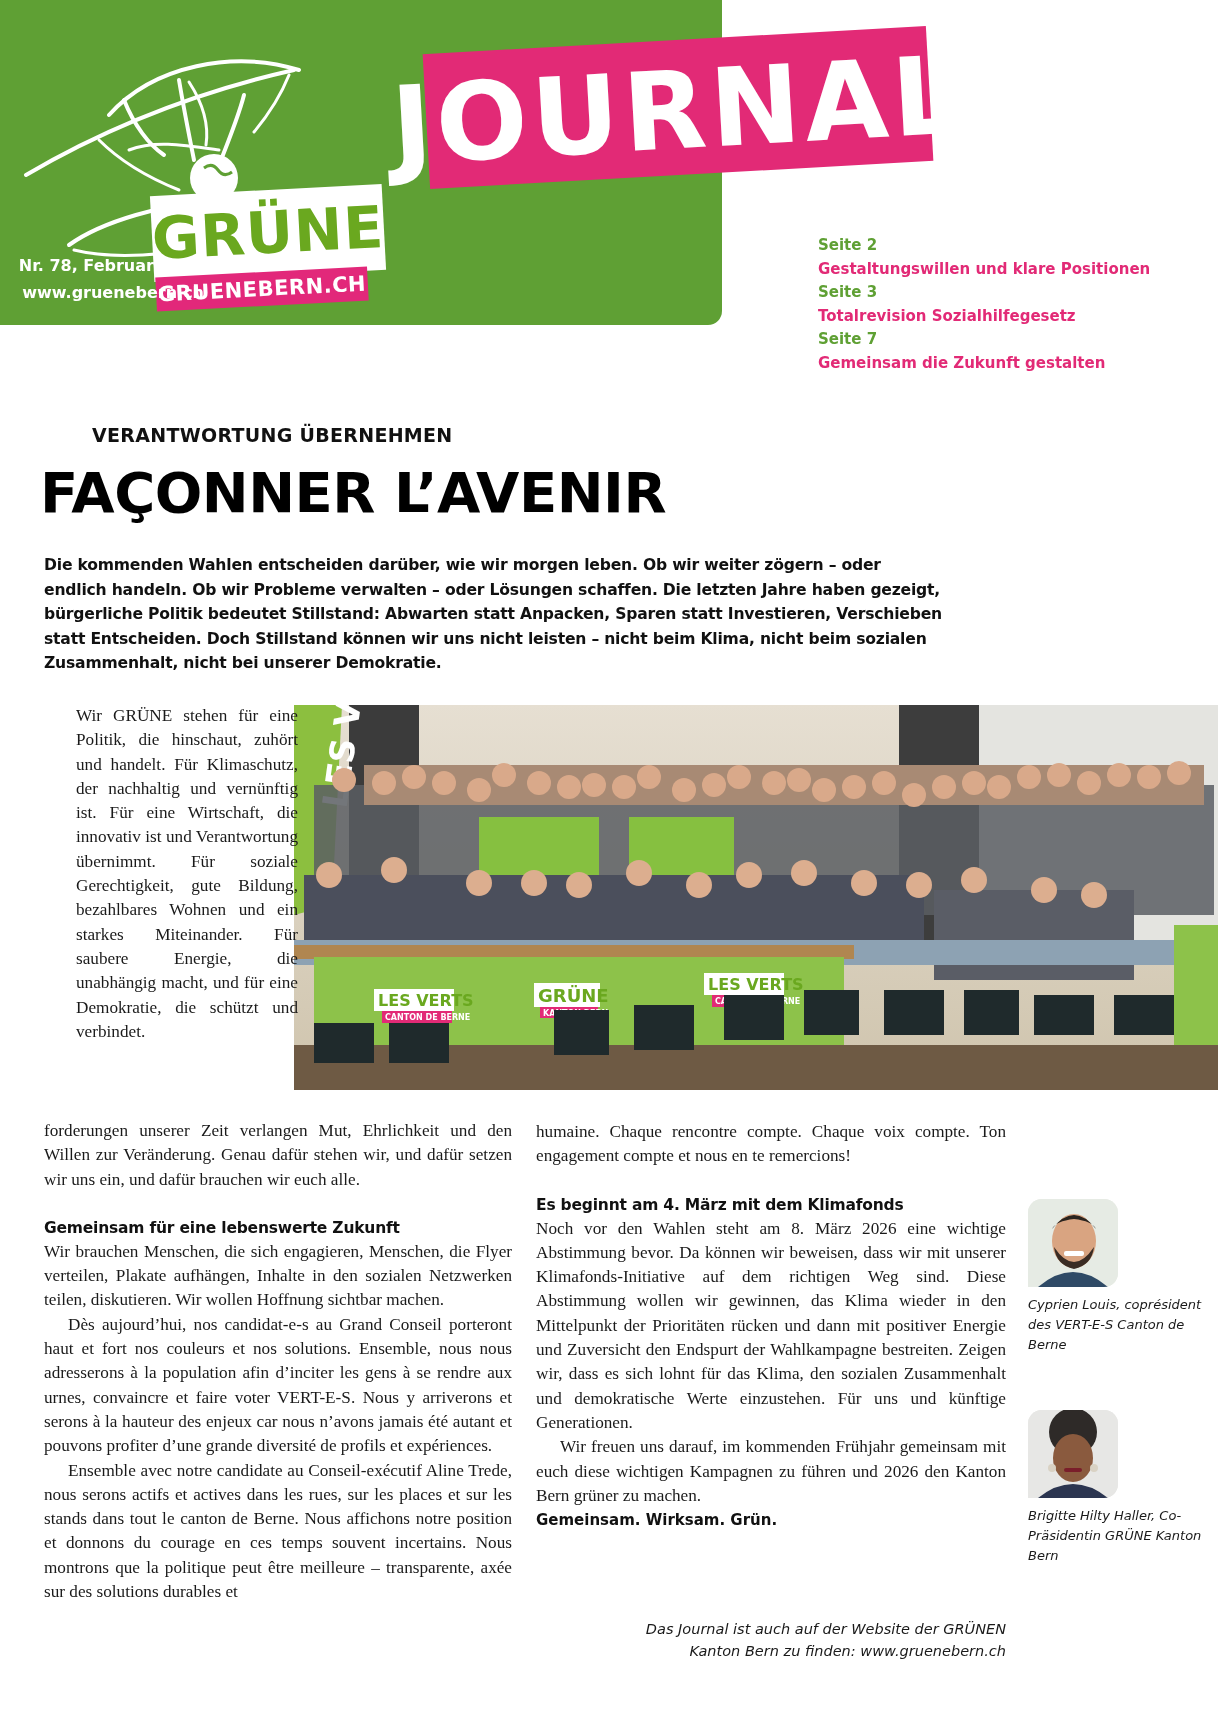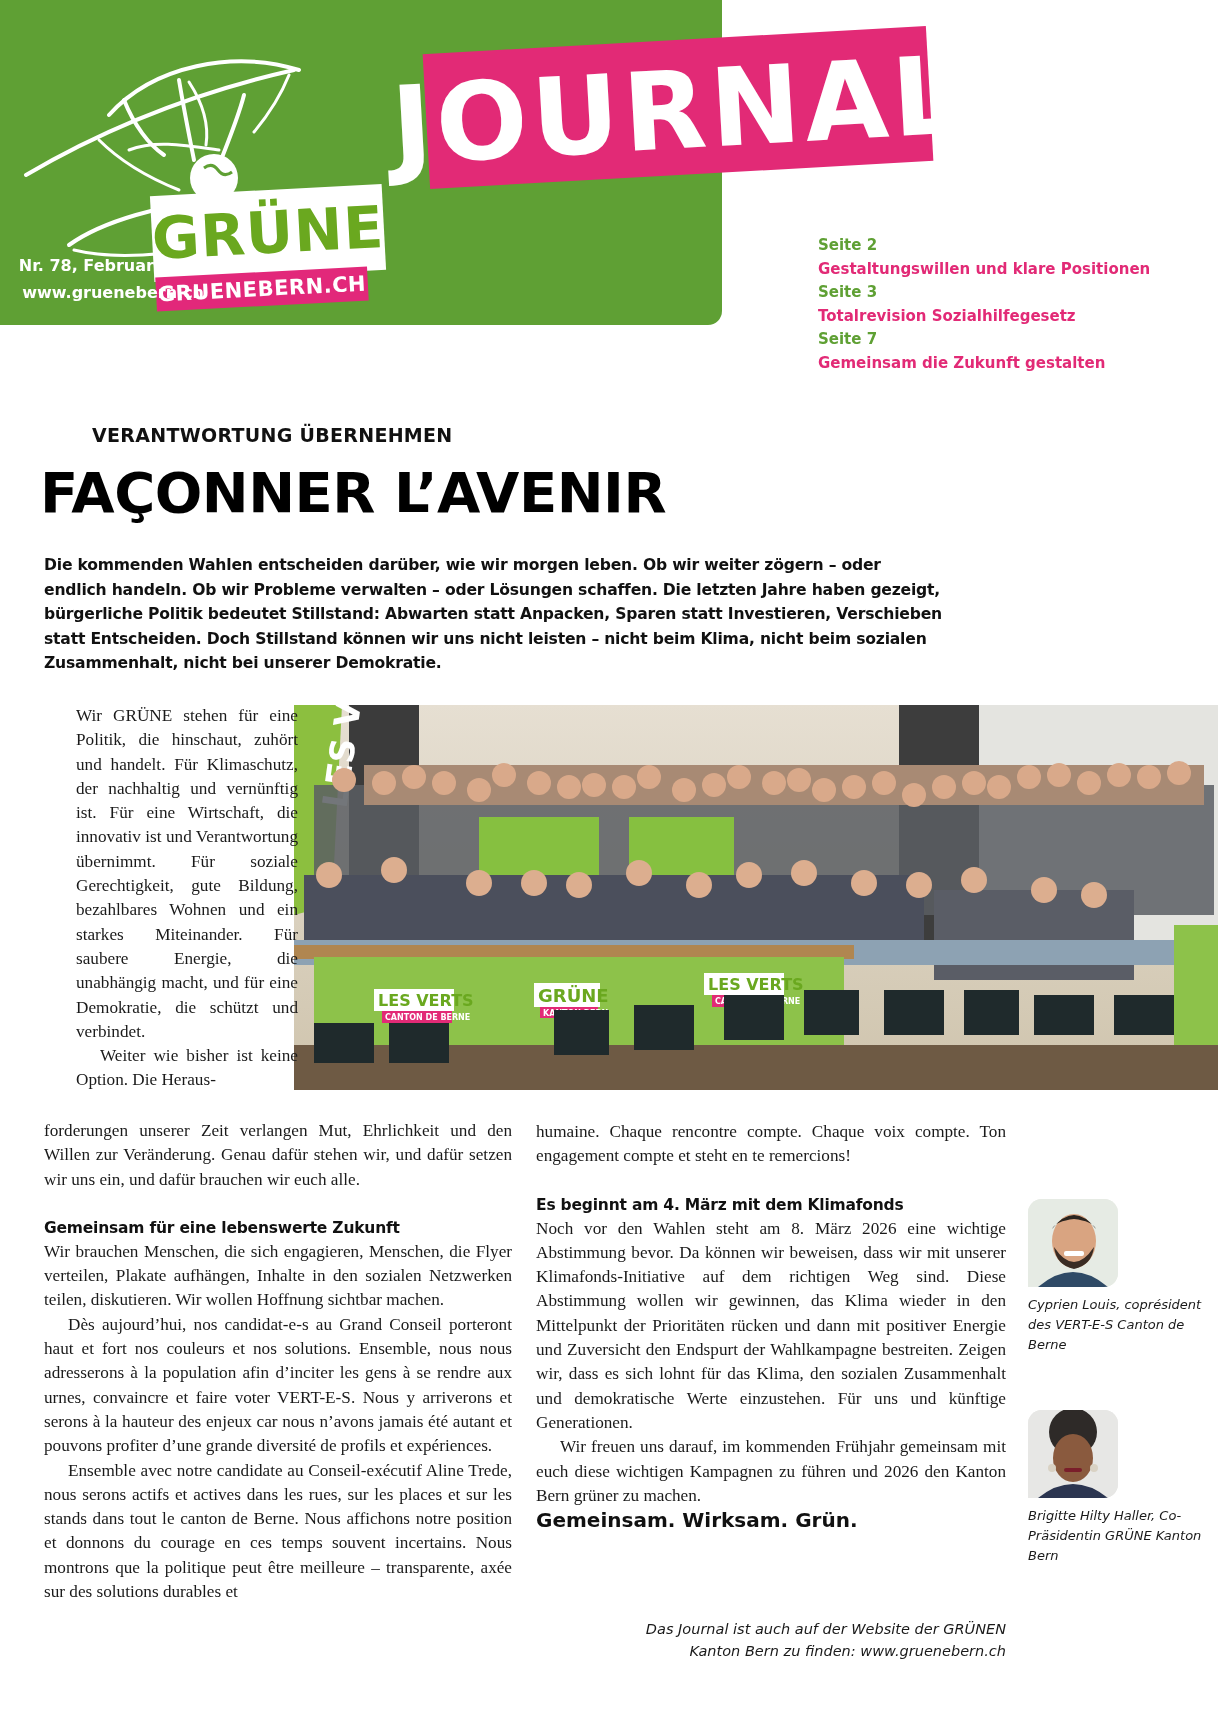--- a/index.html
+++ b/index.html
@@ -81,21 +81,21 @@
   .col-left-top { position: absolute; left: 44px; top: 704px; width: 222px; margin-left: 32px; }
   .col-left-full { position: absolute; left: 44px; top: 1119px; width: 468px; }
   .col-right { position: absolute; left: 536px; top: 1120px; width: 470px; }
   .p-indent { text-indent: 24px; }
   .subhead {
     font-family: "DejaVu Sans", sans-serif; font-weight: bold; font-size: 15.5px;
     line-height: 24px; color: #111; text-align: left; letter-spacing: -0.2px;
   }
   .gap { height: 24px; }
   .closing {
-    font-family: "DejaVu Sans", sans-serif; font-weight: bold; font-size: 20px;
+    font-family: "DejaVu Sans", sans-serif; font-weight: bold; font-size: 15px;
     line-height: 24px; color: #111;
   }
 
   
   .portrait { position: absolute; left: 1028px; width: 90px; height: 88px; border-radius: 14px 14px 14px 0; overflow: hidden; }
   .portrait-1 { top: 1199px; background: #e9ece6; }
   .portrait-2 { top: 1410px; background: #e6e6e4; }
   .caption {
     position: absolute; left: 1028px; width: 190px;
     font-family: "DejaVu Sans", sans-serif; font-style: italic; font-size: 13px;
@@ -282,34 +282,33 @@
       <rect x="590" y="285" width="60" height="45"></rect>
         <rect x="670" y="285" width="55" height="45"></rect>
       <rect x="740" y="290" width="60" height="40"></rect>
         <rect x="820" y="290" width="60" height="40"></rect>
     </g>
   </svg>
 </div>
 
 <div class="col-left-top body-text">
   <p>Wir GRÜNE stehen für eine Politik, die hinschaut, zuhört und handelt. Für Klimaschutz, der nachhaltig und vernünftig ist. Für eine Wirtschaft, die innovativ ist und Verantwortung übernimmt. Für soziale Gerechtigkeit, gute Bildung, bezahlbares Wohnen und ein starkes Miteinander. Für saubere Energie, die unabhängig macht, und für eine Demokratie, die schützt und verbindet.</p>
-  <p class="p-indent">Weiter wie bisher ist keine Option. Die Heraus-</p>
 </div>
 
 <div class="col-left-full body-text">
   <p>forderungen unserer Zeit verlangen Mut, Ehrlichkeit und den Willen zur Veränderung. Genau dafür stehen wir, und dafür setzen wir uns ein, und dafür brauchen wir euch alle.</p>
   <div class="gap"></div>
   <h3 class="subhead">Gemeinsam für eine lebenswerte Zukunft</h3>
   <p>Wir brauchen Menschen, die sich engagieren, Menschen, die Flyer verteilen, Plakate aufhängen, Inhalte in den sozialen Netzwerken teilen, diskutieren. Wir wollen Hoffnung sichtbar machen.</p>
   <p class="p-indent">Dès aujourd’hui, nos candidat-e-s au Grand Conseil porteront haut et fort nos couleurs et nos solutions. Ensemble, nous nous adresserons à la population afin d’inciter les gens à se rendre aux urnes, convaincre et faire voter VERT-E-S. Nous y arriverons et serons à la hauteur des enjeux car nous n’avons jamais été autant et pouvons profiter d’une grande diversité de profils et expériences.</p>
   <p class="p-indent">Ensemble avec notre candidate au Conseil-exécutif Aline Trede, nous serons actifs et actives dans les rues, sur les places et sur les stands dans tout le canton de Berne. Nous affichons notre position et donnons du courage en ces temps souvent incertains. Nous montrons que la politique peut être meilleure – transparente, axée sur des solutions durables et</p>
 </div>
 
 <div class="col-right body-text">
-  <p>humaine. Chaque rencontre compte. Chaque voix compte. Ton engagement compte et steht en te remercions!</p>
+  <p>humaine. Chaque rencontre compte. Chaque voix compte. Ton engagement compte et nous en te remercions!</p>
   <div class="gap"></div>
   <h3 class="subhead">Es beginnt am 4. März mit dem Klimafonds</h3>
   <p>Noch vor den Wahlen steht am 8. März 2026 eine wichtige Abstimmung bevor. Da können wir beweisen, dass wir mit unserer Klimafonds-Initiative auf dem richtigen Weg sind. Diese Abstimmung wollen wir gewinnen, das Klima wieder in den Mittelpunkt der Prioritäten rücken und dann mit positiver Energie und Zuversicht den Endspurt der Wahlkampagne bestreiten. Zeigen wir, dass es sich lohnt für das Klima, den sozialen Zusammenhalt und demokratische Werte einzustehen. Für uns und künftige Generationen.</p>
   <p class="p-indent">Wir freuen uns darauf, im kommenden Frühjahr gemeinsam mit euch diese wichtigen Kampagnen zu führen und 2026 den Kanton Bern grüner zu machen.</p>
   <p class="closing">Gemeinsam. Wirksam. Grün.</p>
 </div>
 
 <div class="portrait portrait-1">
   <svg width="90" height="88" viewBox="0 0 90 88">
     <rect width="90" height="88" fill="#e6ebe4"></rect>

